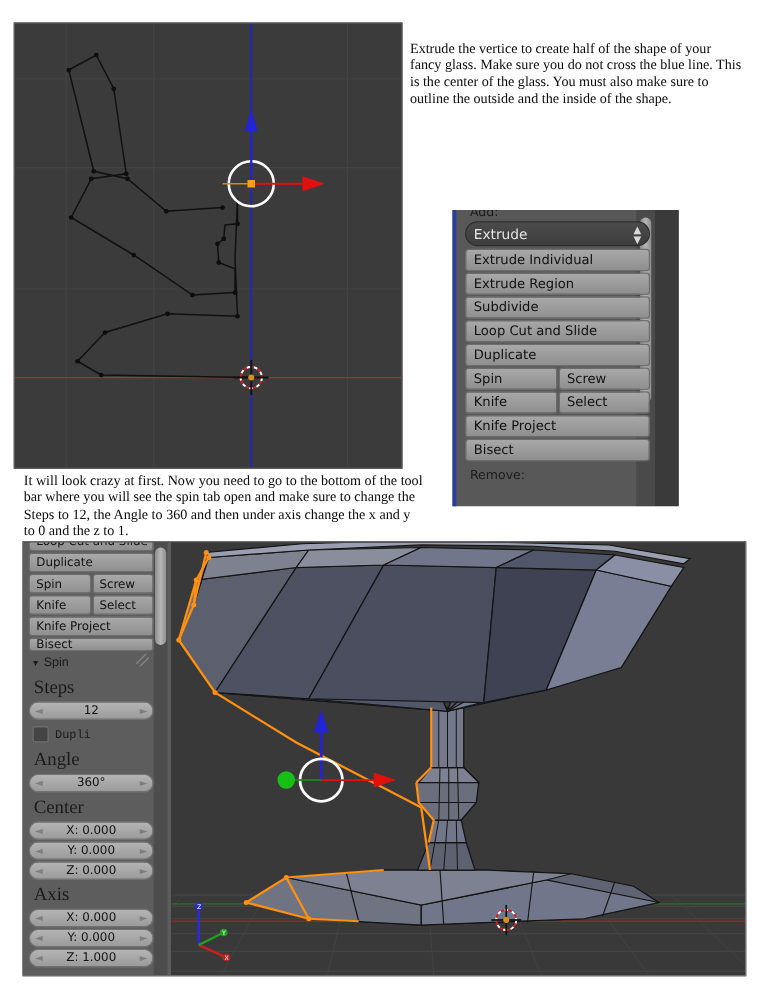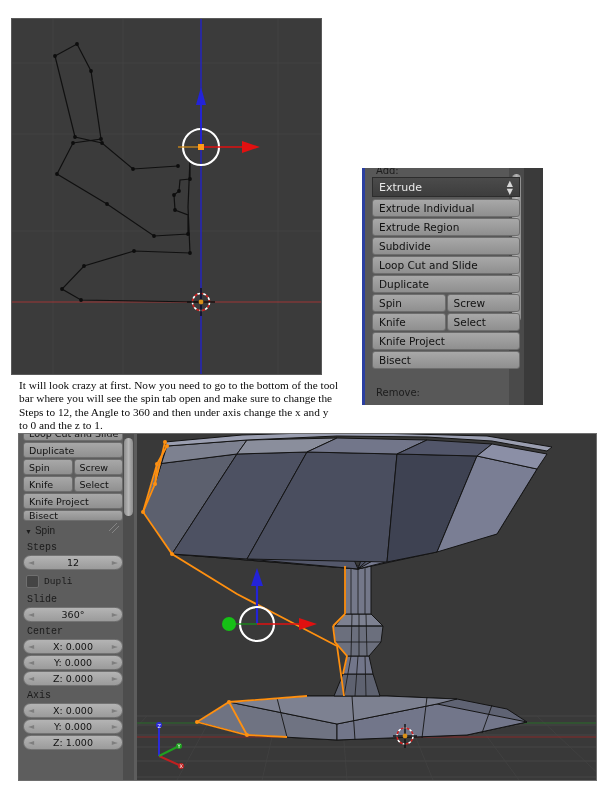--- a/index.html
+++ b/index.html
@@ -24,21 +24,21 @@
      overflow:hidden;border-left:3px solid #2b3fa0;}
   .tp-inner{position:absolute;left:7px;top:0;width:148px;}
   .tp-label{font-family:"DejaVu Sans",sans-serif;font-size:10px;color:#1c1c1c;
      padding:0 0 1px 4px;line-height:11px;}
   .tp-btn{font-family:"DejaVu Sans",sans-serif;font-size:10.5px;color:#111;
      background:linear-gradient(180deg,#a8a8a8 0%,#8f8f8f 100%);
      border:1px solid #6d6d6d;border-radius:3px;height:18px;line-height:17px;
      padding-left:6px;margin-bottom:1px;box-sizing:border-box;}
   .tp-dropdown{font-family:"DejaVu Sans",sans-serif;font-size:11px;color:#e8e8e8;
      background:linear-gradient(180deg,#4b4b4b 0%,#3d3d3d 100%);
-     border:1px solid #2c2c2c;border-radius:0;height:20px;line-height:19px;
+     border:1px solid #2c2c2c;border-radius:10px;height:20px;line-height:19px;
      padding-left:6px;margin-bottom:2px;box-sizing:border-box;position:relative;}
   .tp-dropdown .updown{position:absolute;right:6px;top:2px;font-size:8px;
      line-height:8px;color:#d8d8d8;}
   .tp-row{display:flex;gap:1px;margin-bottom:1px;}
   .tp-row .tp-btn{flex:1;margin-bottom:0;}
   #tool-panel .vscroll{position:absolute;right:22px;top:6px;width:9px;height:148px;
      background:linear-gradient(90deg,#8d8d8d,#b4b4b4,#8d8d8d);border-radius:5px;}
   #tool-panel .vtrack{position:absolute;right:19px;top:0;width:15px;height:237px;
      background:#4a4a4a;}
   #tool-panel .rightdark{position:absolute;right:0;top:0;width:19px;height:237px;
@@ -57,21 +57,21 @@
   .p-inner{position:absolute;left:4px;top:0;width:100px;}
   .p-btn{font-family:"DejaVu Sans",sans-serif;font-size:9.5px;color:#111;
      background:linear-gradient(180deg,#a8a8a8 0%,#909090 100%);
      border:1px solid #6d6d6d;border-radius:3px;height:16px;line-height:15px;
      padding-left:5px;margin-bottom:1px;box-sizing:border-box;}
   .p-row{display:flex;gap:1px;margin-bottom:1px;}
   .p-row .p-btn{flex:1;margin-bottom:0;}
   .p-header{font-family:Liberation Sans, sans-serif;font-size:10px;color:#1b1b1b;
      padding:3px 0 3px 2px;}
   .p-header .tri{font-size:7px;margin-right:3px;}
-  .p-lab{font-family:Liberation Mono, monospace;font-size:10px;color:#1b1b1b;
+  .p-lab{font-family:Liberation Serif, serif;font-size:15px;color:#1b1b1b;
      padding:3px 0 2px 4px;}
   .p-num{font-family:"DejaVu Sans",sans-serif;font-size:9.5px;color:#121212;
      background:linear-gradient(180deg,#b4b4b4 0%,#9b9b9b 100%);
      border:1px solid #737373;border-radius:8px;height:15px;line-height:14px;
      text-align:center;position:relative;margin-bottom:1px;box-sizing:border-box;}
   .p-num .ar{position:absolute;top:0;font-size:8px;color:#7e7e7e;line-height:14px;}
   .p-num .ar.l{left:4px;} .p-num .ar.r{right:4px;}
   .p-check{display:flex;align-items:center;gap:5px;padding:4px 0 3px 3px;}
   .p-check .box{width:11px;height:11px;background:#444;border:1px solid #6f6f6f;
      border-radius:2px;}
@@ -146,20 +146,21 @@
       <circle cx="189" cy="283" r="8.5" fill="none" stroke="#ffffff" stroke-width="1.6" stroke-dasharray="3,3"></circle>
       <circle cx="189" cy="283" r="8.5" fill="none" stroke="#d02020" stroke-width="1.6" stroke-dasharray="3,3" stroke-dashoffset="3"></circle>
       <line x1="189" y1="269" x2="189" y2="297" stroke="#111" stroke-width="1.5"></line>
       <line x1="175" y1="283" x2="203" y2="283" stroke="#111" stroke-width="1.5"></line>
       <circle cx="189" cy="283" r="2.4" fill="#d8901a"></circle>
     </g>
   </svg>
 </div>
 
 <div class="abs prose" style="left:328px;top:33px;width:268px;">
+  <p>Extrude the vertice to create half of the shape of your fancy glass. Make sure you do not cross the blue line. This is the center of the glass. You must also make sure to outline the outside and the inside of the shape.</p>
 </div>
 
 <div class="abs" id="tool-panel">
   <div class="rightdark"></div>
   <div class="vtrack"></div>
   <div class="vscroll"></div>
   <div class="tp-inner">
     <div class="tp-label" style="margin-top:-3px;">Add:</div>
     <div class="tp-dropdown">
       <span>Extrude</span>
@@ -173,21 +174,21 @@
     <div class="tp-row">
       <div class="tp-btn">Spin</div>
       <div class="tp-btn">Screw</div>
     </div>
     <div class="tp-row">
       <div class="tp-btn">Knife</div>
       <div class="tp-btn">Select</div>
     </div>
     <div class="tp-btn">Knife Project</div>
     <div class="tp-btn">Bisect</div>
-    <div class="tp-label" style="margin-top:18px;">Remove:</div>
+    <div class="tp-label" style="margin-top:6px;">Remove:</div>
   </div>
 </div>
 
 <div class="abs prose" style="left:19px;top:379px;width:320px;">
   <p style="margin-bottom:4px;">It will look crazy at first. Now you need to go to the bottom of the tool bar where you will see the spin tab open and make sure to change the Steps to 12, the Angle to 360 and then under axis change the x and y to 0 and the z to 1.</p>
 </div>
 
 <div class="abs" id="blender-win">
 
   <div id="props">
@@ -222,21 +223,21 @@
         <span class="ar l">◄</span>
         <span>12</span>
         <span class="ar r">►</span>
       </div>
 
       <div class="p-check">
         <span class="box"></span>
         <span class="ctext">Dupli</span>
       </div>
 
-      <div class="p-lab">Slide</div>
+      <div class="p-lab">Angle</div>
       <div class="p-num">
         <span class="ar l">◄</span>
         <span>360°</span>
         <span class="ar r">►</span>
       </div>
 
       <div class="p-lab">Center</div>
       <div class="p-num">
         <span class="ar l">◄</span>
         <span>X: 0.000</span>

